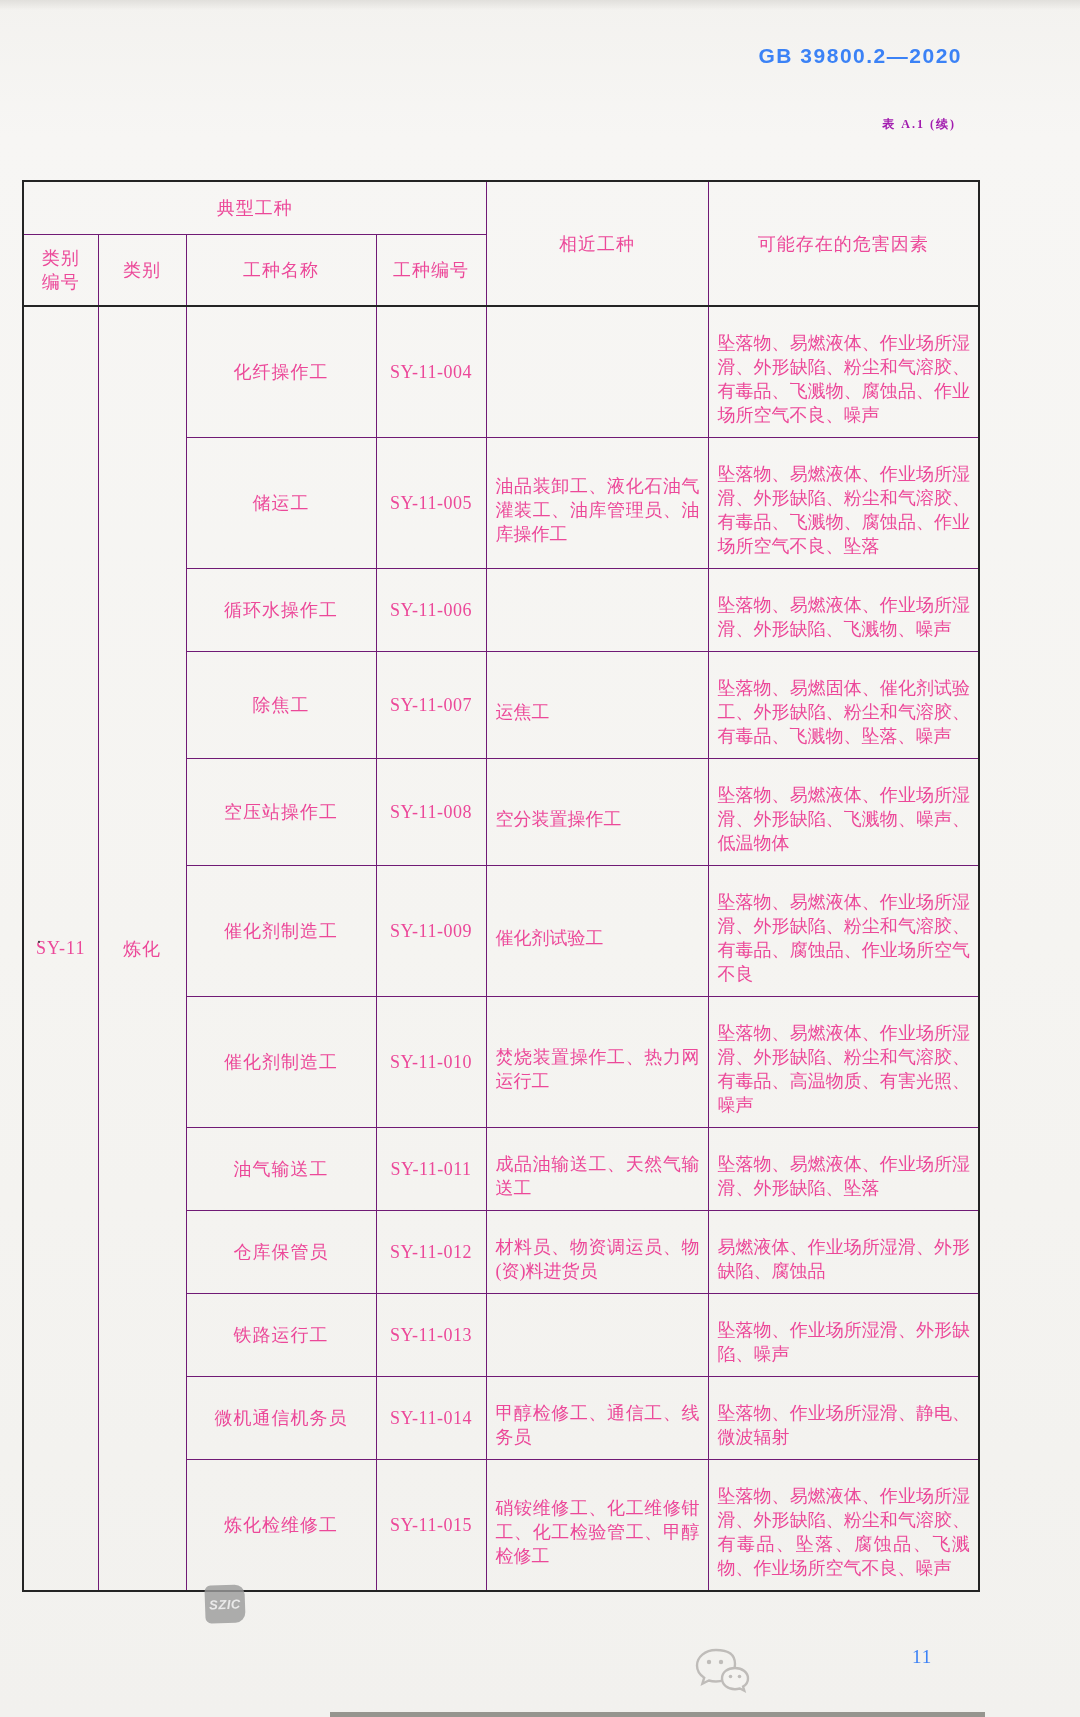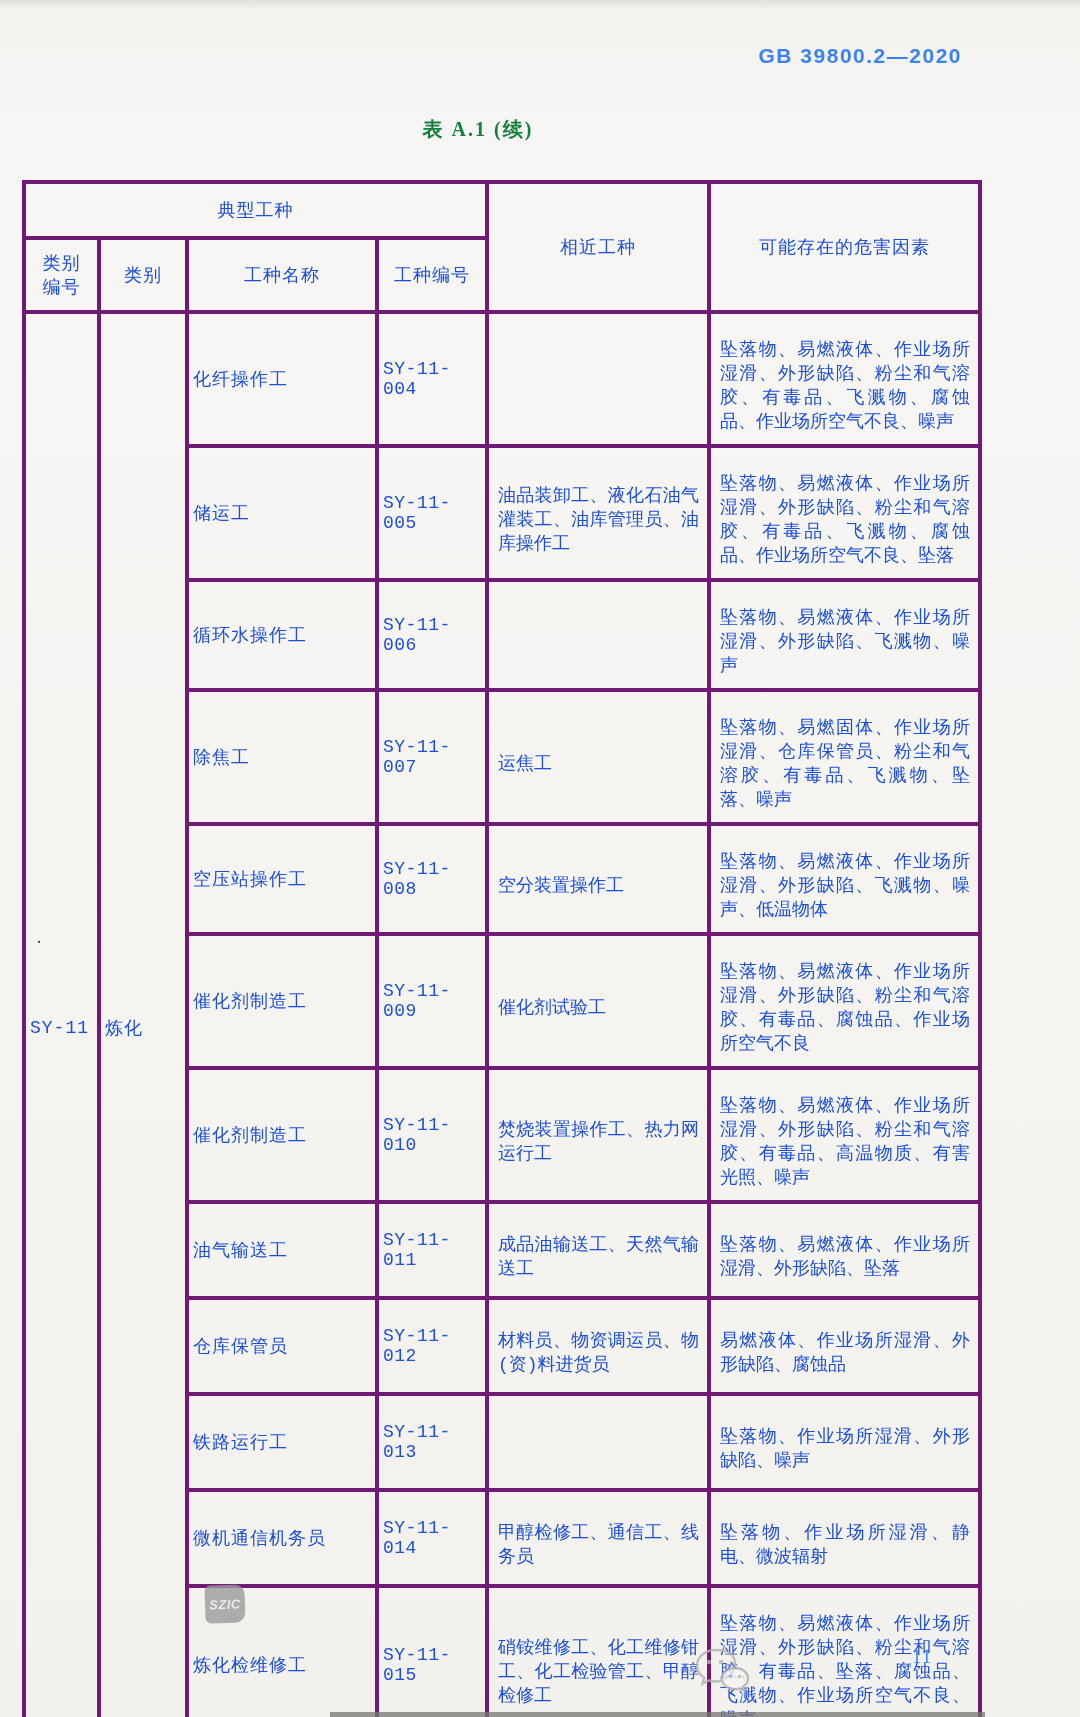--- a/index.html
+++ b/index.html
@@ -8,43 +8,42 @@
     background:linear-gradient(180deg,#f3f2ef 0%,#f7f6f4 8%,#f5f4f1 55%,#f2f1ee 100%);
     font-family:"Liberation Serif","DejaVu Serif",serif;
     color:#1d1d1d;
   }
   .doc-number{
     position:absolute;top:44px;right:118px;
     font-family:"Liberation Sans","DejaVu Sans",sans-serif;
     font-weight:700;font-size:21px;letter-spacing:1.5px;color:#3b82f6;
   }
   .table-title{
-    position:absolute;top:116px;left:0;width:956px;text-align:center;
-    font-size:20px;font-weight:700;letter-spacing:2px;color:#15803d;
+    position:absolute;top:116px;left:0;width:956px;text-align:right;
+    font-size:12px;font-weight:700;letter-spacing:2px;color:#a21caf;
   }
   table.main{
     position:absolute;top:180px;left:22px;width:956px;
     border-collapse:collapse;table-layout:fixed;
     background:transparent;
   }
   table.main th, table.main td{
-    border:4px solid #701a75;
-    font-size:18px;color:#1d4ed8;
+    border:1px solid #701a75;
+    font-size:18px;color:#ec4899;
     vertical-align:middle;
-    font-family:Liberation Mono, monospace;
   }
   table.main{border:2.5px solid #242424;}
   thead th{
     font-weight:400;font-size:19px;text-align:center;
     letter-spacing:1px;padding:6px 2px;
   }
   thead tr.h1 th{height:40px;}
   thead tr.h2 th{height:58px;}
   thead{border-bottom:2px solid #242424;}
-  td.cell-center{text-align:left;padding:26px 4px;letter-spacing:1px;font-size:19px;}
+  td.cell-center{text-align:center;padding:26px 4px;letter-spacing:1px;font-size:19px;}
   td.code-cell{letter-spacing:0.5px;font-size:18px;margin-left:20px;}
   td.cell-left{text-align:left;padding:24px 8px 10px 9px;line-height:24px;font-size:18px;vertical-align:middle;text-align:justify;}
   td.cat-cell{font-size:19px;letter-spacing:1px;}
   .dot-mark{position:absolute;left:36px;top:932px;font-size:18px;color:#444;}
   
   .szic-mark{
     position:absolute;left:205px;top:1585px;width:40px;height:38px;
     background:#9b9b9b;border-radius:6px 10px 10px 6px;opacity:.8;
     display:flex;align-items:center;justify-content:center;
     transform:rotate(-2deg);
@@ -125,21 +124,21 @@
       <tr>
         <td class="cell-center">循环水操作工</td>
         <td class="cell-center code-cell">SY-11-006</td>
         <td class="cell-left"></td>
         <td class="cell-left">坠落物、易燃液体、作业场所湿滑、外形缺陷、飞溅物、噪声</td>
       </tr>
       <tr>
         <td class="cell-center">除焦工</td>
         <td class="cell-center code-cell">SY-11-007</td>
         <td class="cell-left">运焦工</td>
-        <td class="cell-left">坠落物、易燃固体、作业场所湿滑、仓库保管员、粉尘和气溶胶、有毒品、飞溅物、坠落、噪声</td>
+        <td class="cell-left">坠落物、易燃固体、催化剂试验工、外形缺陷、粉尘和气溶胶、有毒品、飞溅物、坠落、噪声</td>
       </tr>
       <tr>
         <td class="cell-center">空压站操作工</td>
         <td class="cell-center code-cell">SY-11-008</td>
         <td class="cell-left">空分装置操作工</td>
         <td class="cell-left">坠落物、易燃液体、作业场所湿滑、外形缺陷、飞溅物、噪声、低温物体</td>
       </tr>
       <tr>
         <td class="cell-center">催化剂制造工</td>
         <td class="cell-center code-cell">SY-11-009</td>

